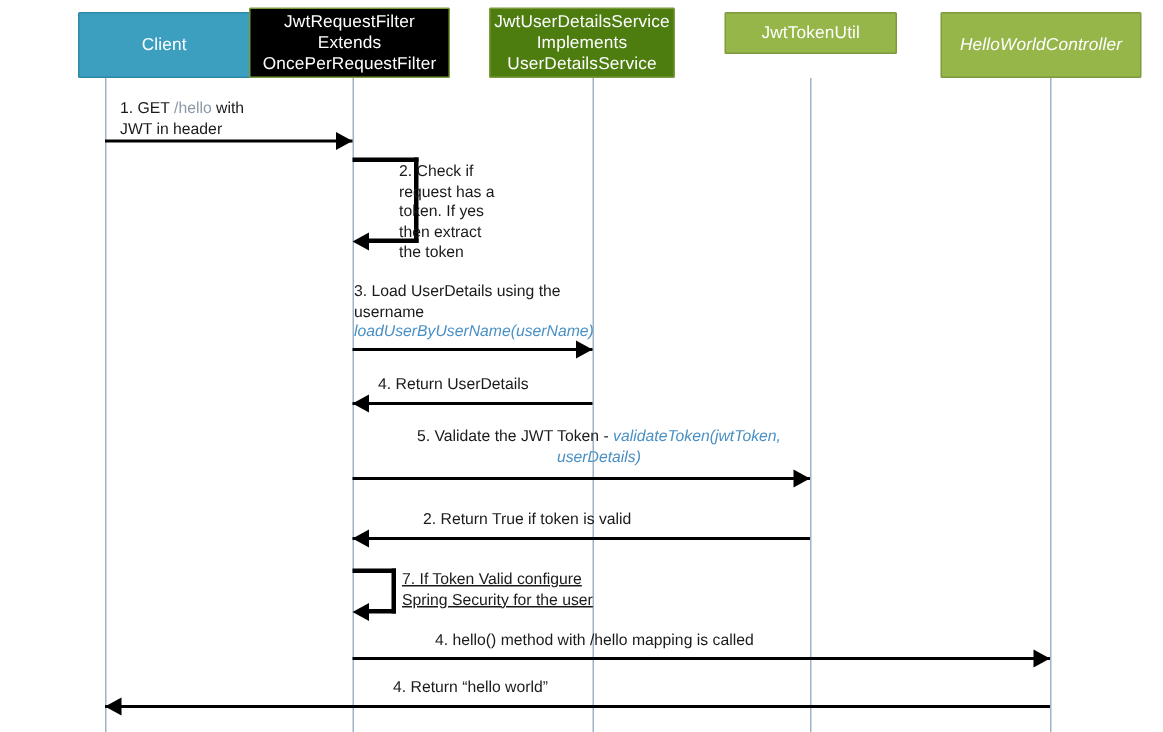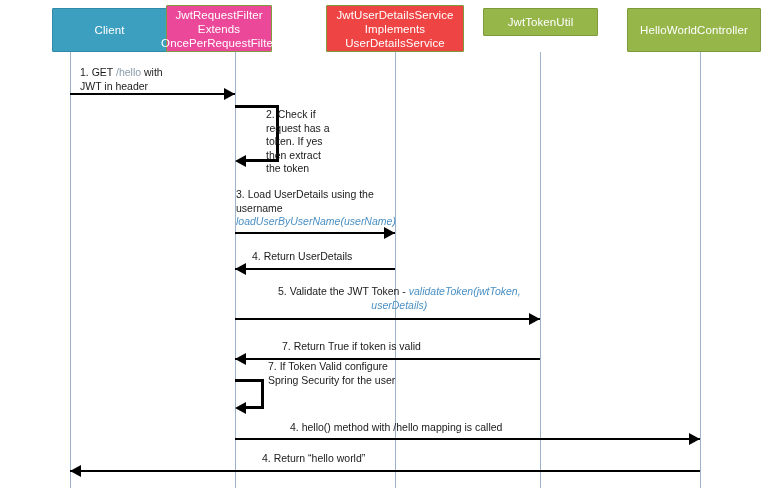--- a/index.html
+++ b/index.html
@@ -106,34 +106,34 @@
 
 <div id="canvas" style="width: 775px; height: 488px; background: rgb(255, 255, 255);">
     <div class="lifeline" style="left: 70px; top: 52px; height: 436px; background: rgb(159, 179, 200);"></div>
     <div class="lifeline" style="left: 235px; top: 52px; height: 436px; background: rgb(159, 179, 200);"></div>
     <div class="lifeline" style="left: 395px; top: 52px; height: 436px; background: rgb(159, 179, 200);"></div>
     <div class="lifeline" style="left: 540px; top: 52px; height: 436px; background: rgb(159, 179, 200);"></div>
     <div class="lifeline" style="left: 700px; top: 52px; height: 436px; background: rgb(159, 179, 200);"></div>
     <div class="participant client" style="left: 12px; top: 8px; width: 115px; height: 44px; background: rgb(61, 159, 192); border-color: rgb(47, 138, 168);">
       <span class="plabel">Client</span>
     </div>
-    <div class="participant green" style="left: 166px; top: 5px; width: 106px; height: 47px; background: #ec4899; border-color: rgb(125, 154, 60);">
+    <div class="participant green" style="left: 166px; top: 5px; width: 134px; height: 47px; background: #000000; border-color: rgb(125, 154, 60);">
       <span class="plabel">JwtRequestFilter
 Extends
 OncePerRequestFilter</span>
     </div>
-    <div class="participant green" style="left: 326px; top: 5px; width: 138px; height: 47px; background: #ef4444; border-color: rgb(125, 154, 60);">
+    <div class="participant green" style="left: 326px; top: 5px; width: 124px; height: 47px; background: #4d7c0f; border-color: rgb(125, 154, 60);">
       <span class="plabel">JwtUserDetailsService
 Implements
 UserDetailsService</span>
     </div>
     <div class="participant green" style="left: 483px; top: 8px; width: 115px; height: 28px; background: rgb(150, 182, 74); border-color: rgb(125, 154, 60);">
       <span class="plabel">JwtTokenUtil</span>
     </div>
-    <div class="participant green" style="left: 627px; top: 8px; width: 134px; height: 44px; background: rgb(150, 182, 74); border-color: rgb(125, 154, 60);">
+    <div class="participant green" style="left: 627px; top: 8px; width: 134px; height: 44px; background: rgb(150, 182, 74); border-color: rgb(125, 154, 60); font-style: italic;">
       <span class="plabel">HelloWorldController</span>
     </div>
     <div class="msg-line" style="left: 70px; top: 93px; width: 165px; border-top-color: rgb(0, 0, 0);"></div>
     <div class="arrowhead right" style="top: 88px; left: 224px; border-left-color: rgb(0, 0, 0);"></div>
     <div class="msg-label" style="left: 80px; top: 66px;"><span>1.   GET </span><span class="path" style="color: rgb(138, 154, 168);">/hello</span><span> with
 JWT in header</span></div>
     <div class="selfcall" style="left: 235px; top: 105px; width: 58px; height: 65px;">
       <div class="seg" style="left: 0px; top: 0px; width: 44px; height: 3px; background: rgb(0, 0, 0);"></div>
       <div class="seg" style="left: 41px; top: 0px; width: 3px; height: 57px; background: rgb(0, 0, 0);"></div>
       <div class="seg" style="left: 9px; top: 54px; width: 35px; height: 3px; background: rgb(0, 0, 0);"></div>
@@ -151,28 +151,28 @@
 </span><span class="code" style="color: rgb(74, 144, 196);">loadUserByUserName(userName)</span></div>
     <div class="msg-line" style="left: 235px; top: 268px; width: 160px; border-top-color: rgb(0, 0, 0);"></div>
     <div class="arrowhead left" style="top: 263px; left: 235px; border-right-color: rgb(0, 0, 0);"></div>
     <div class="msg-label" style="left: 252px; top: 250px;"><span>4. Return UserDetails</span></div>
     <div class="msg-line" style="left: 235px; top: 318px; width: 305px; border-top-color: rgb(0, 0, 0);"></div>
     <div class="arrowhead right" style="top: 313px; left: 529px; border-left-color: rgb(0, 0, 0);"></div>
     <div class="msg-label" style="left: 278px; top: 285px; text-align: center;"><span>5. Validate the JWT Token - </span><span class="code" style="color: rgb(74, 144, 196);">validateToken(jwtToken,
 userDetails)</span></div>
     <div class="msg-line" style="left: 235px; top: 358px; width: 305px; border-top-color: rgb(0, 0, 0);"></div>
     <div class="arrowhead left" style="top: 353px; left: 235px; border-right-color: rgb(0, 0, 0);"></div>
-    <div class="msg-label" style="left: 282px; top: 340px;"><span>7. Return True if token is valid</span></div>
+    <div class="msg-label" style="left: 282px; top: 340px;"><span>2. Return True if token is valid</span></div>
     <div class="selfcall" style="left: 235px; top: 379px; width: 43px; height: 38px;">
       <div class="seg" style="left: 0px; top: 0px; width: 29px; height: 3px; background: rgb(0, 0, 0);"></div>
       <div class="seg" style="left: 26px; top: 0px; width: 3px; height: 30px; background: rgb(0, 0, 0);"></div>
       <div class="seg" style="left: 9px; top: 27px; width: 20px; height: 3px; background: rgb(0, 0, 0);"></div>
       <div class="arrowhead left" style="left: 0px; top: 22.5px; border-right-color: rgb(0, 0, 0);"></div>
     </div>
-    <div class="msg-label" style="left: 268px; top: 360px;"><span>7. If Token Valid configure
+    <div class="msg-label" style="left: 268px; top: 380px; text-decoration: underline;"><span>7. If Token Valid configure
 Spring Security for the user</span></div>
     <div class="msg-line" style="left: 235px; top: 438px; width: 465px; border-top-color: rgb(0, 0, 0);"></div>
     <div class="arrowhead right" style="top: 433px; left: 689px; border-left-color: rgb(0, 0, 0);"></div>
     <div class="msg-label" style="left: 290px; top: 421px;"><span>4. hello() method with /hello mapping is called</span></div>
     <div class="msg-line" style="left: 70px; top: 470px; width: 630px; border-top-color: rgb(0, 0, 0);"></div>
     <div class="arrowhead left" style="top: 465px; left: 70px; border-right-color: rgb(0, 0, 0);"></div>
     <div class="msg-label" style="left: 262px; top: 452px;"><span>4. Return “hello world”</span></div>
   </div>
 
 </body></html>

